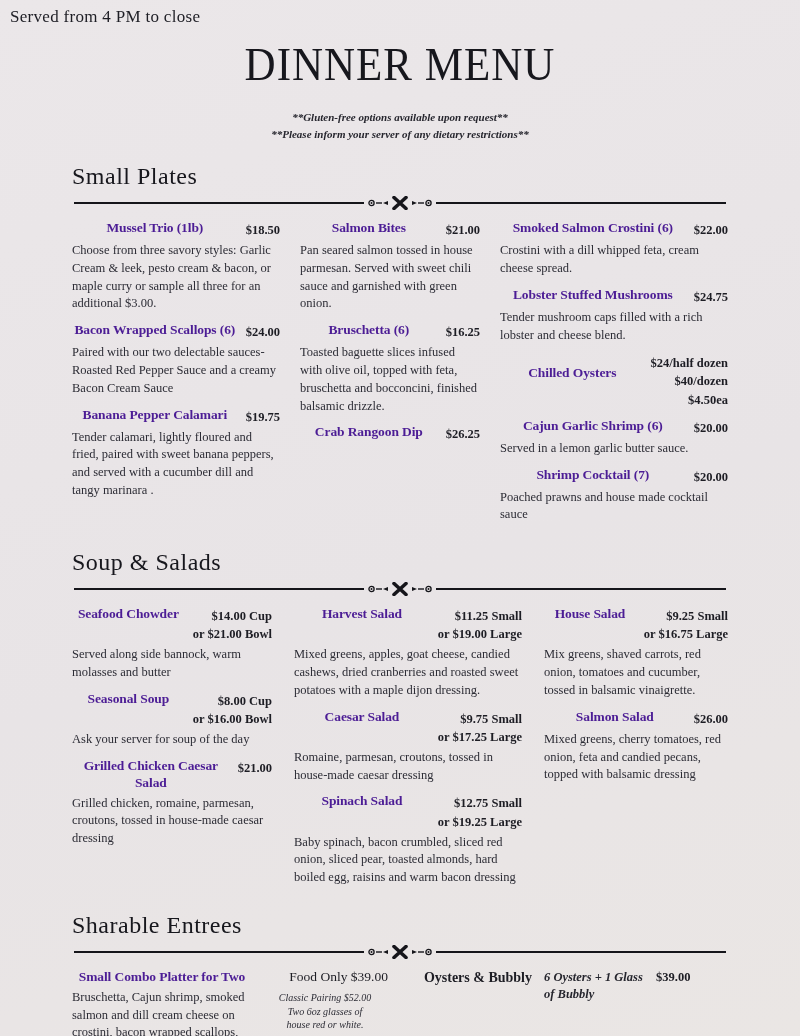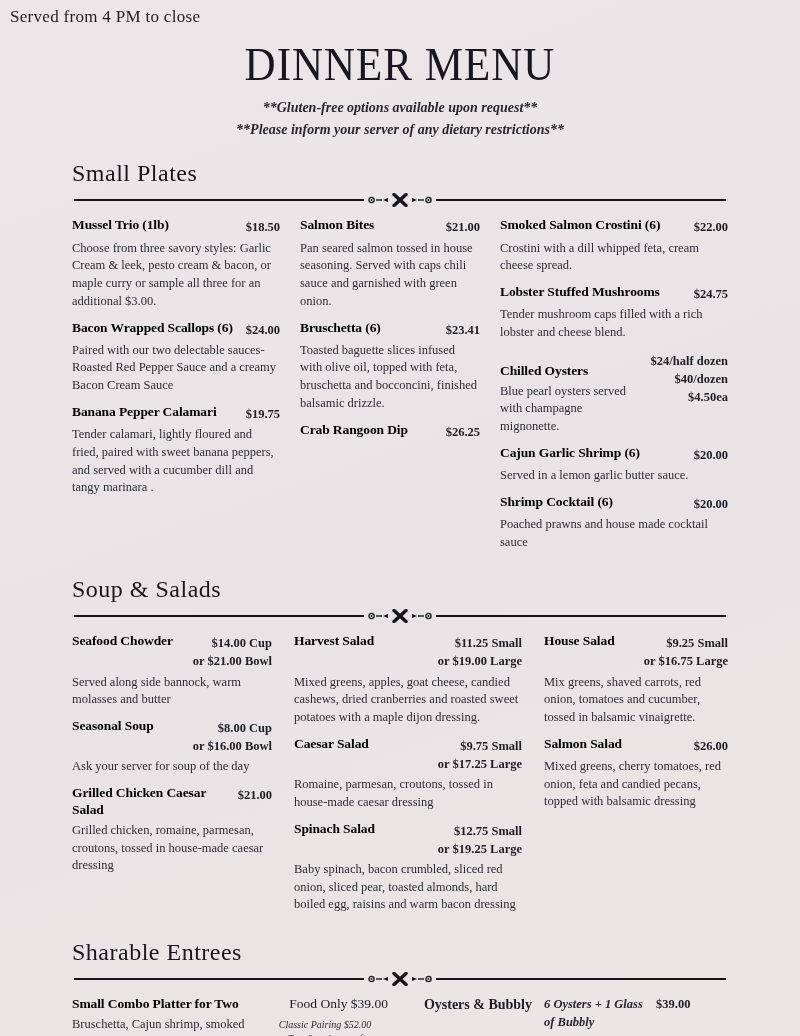--- a/index.html
+++ b/index.html
@@ -8,36 +8,36 @@
     width:800px; height:1036px; overflow:hidden;
     background: linear-gradient(160deg,#ebe7e9 0%,#e8e4e6 55%,#eae6e4 100%);
     font-family:"Liberation Serif", serif;
     color:#22222a;
   }
   .page { position:relative; width:800px; height:1036px; padding:6px 72px 6px 72px; }
 
   .served-note { position:absolute; top:7px; left:10px; font-size:17px; letter-spacing:.3px; color:#1d1d24; }
 
   .menu-title { text-align:center; margin:34px 0 0 0; font-size:43px; font-weight:400; letter-spacing:1px; color:#17171d; transform:scaleY(1.08); }
-  .menu-notes { text-align:center; font-style:italic; font-weight:700; font-size:14px; line-height:1.55; margin-top:8px; color:#26262e; }
+  .menu-notes { text-align:center; font-style:italic; font-weight:700; font-size:11px; line-height:1.55; margin-top:20px; color:#26262e; }
 
   .section-heading { text-align:left; font-size:24px; font-weight:400; letter-spacing:.5px; margin:16px 0 6px 0; color:#17171d; }
   .section-heading.first { margin-top:20px; }
 
   .divider { display:flex; align-items:center; height:14px; margin:0 2px 10px 2px; }
   .divider::before, .divider::after { content:""; flex:1; border-top:2px solid #15151a; }
   .divider-ornament { display:flex; align-items:center; padding:0 3px; }
 
   .menu-grid { display:grid; }
   .grid-smallplates { grid-template-columns:208px 180px 1fr; column-gap:20px; margin-top:4px; }
   .grid-soupsalads  { grid-template-columns:200px 228px 1fr; column-gap:22px; margin-top:8px; }
 
   .item { margin-bottom:9px; }
   .item-head { display:flex; align-items:flex-start; }
-  .item-name { margin:0; font-size:13.5px; font-weight:700; line-height:1.25; letter-spacing:-.1px; flex:1; color:#000000; }
+  .item-name { margin:0; font-size:13.5px; font-weight:700; line-height:1.25; letter-spacing:-.1px; flex:1; color:#4c1d95;text-align:center; }
   .item-price { font-size:12.5px; font-weight:700; text-align:right; white-space:pre-line; line-height:1.45; margin-left:8px; padding-top:1px; color:#1d1d24; }
   .item-desc { margin:3px 0 0 0; font-size:12.5px; line-height:1.42; color:#2c2c35; }
 
   
   .item-side { display:flex; align-items:flex-start; }
   .item-side .side-main { flex:1;margin-top:12px; }
   .item-side .item-price { margin-left:6px; }
 
   
   .sharable { display:grid; grid-template-columns:1fr 318px; column-gap:22px; margin-top:6px; }
@@ -108,26 +108,26 @@
         <p class="item-desc">Tender calamari, lightly floured and fried, paired with sweet banana peppers, and served with a cucumber dill and tangy marinara .</p>
       </div>
     </div>
 
     <div class="menu-col">
       <div class="item">
         <div class="item-head">
           <h3 class="item-name">Salmon Bites</h3>
           <div class="item-price">$21.00</div>
         </div>
-        <p class="item-desc">Pan seared salmon tossed in house seasoning. Served with caps chili sauce and garnished with green onion.</p>
+        <p class="item-desc">Pan seared salmon tossed in house parmesan. Served with sweet chili sauce and garnished with green onion.</p>
       </div>
       <div class="item">
         <div class="item-head">
           <h3 class="item-name">Bruschetta  (6)</h3>
-          <div class="item-price">$23.41</div>
+          <div class="item-price">$16.25</div>
         </div>
         <p class="item-desc">Toasted baguette slices infused with olive oil, topped with feta, bruschetta and bocconcini, finished balsamic drizzle.</p>
       </div>
       <div class="item">
         <div class="item-head">
           <h3 class="item-name">Crab Rangoon Dip</h3>
           <div class="item-price">$26.25</div>
         </div>
       </div>
     </div>
@@ -143,36 +143,35 @@
       <div class="item">
         <div class="item-head">
           <h3 class="item-name">Lobster Stuffed Mushrooms</h3>
           <div class="item-price">$24.75</div>
         </div>
         <p class="item-desc">Tender mushroom caps filled with a rich lobster and cheese blend.</p>
       </div>
       <div class="item item-side">
         <div class="side-main">
           <h3 class="item-name">Chilled Oysters</h3>
-          <p class="item-desc">Blue pearl oysters served with champagne mignonette.</p>
         </div>
         <div class="item-price">$24/half dozen
 $40/dozen
 $4.50ea</div>
       </div>
       <div class="item">
         <div class="item-head">
           <h3 class="item-name">Cajun Garlic Shrimp (6)</h3>
           <div class="item-price">$20.00</div>
         </div>
         <p class="item-desc">Served in a lemon garlic butter sauce.</p>
       </div>
       <div class="item">
         <div class="item-head">
-          <h3 class="item-name">Shrimp Cocktail  (6)</h3>
+          <h3 class="item-name">Shrimp Cocktail  (7)</h3>
           <div class="item-price">$20.00</div>
         </div>
         <p class="item-desc">Poached prawns and house made cocktail sauce</p>
       </div>
     </div>
   </div>
 
   <h2 class="section-heading">Soup &amp; Salads</h2>
   <div class="divider">
     <span class="divider-ornament">

